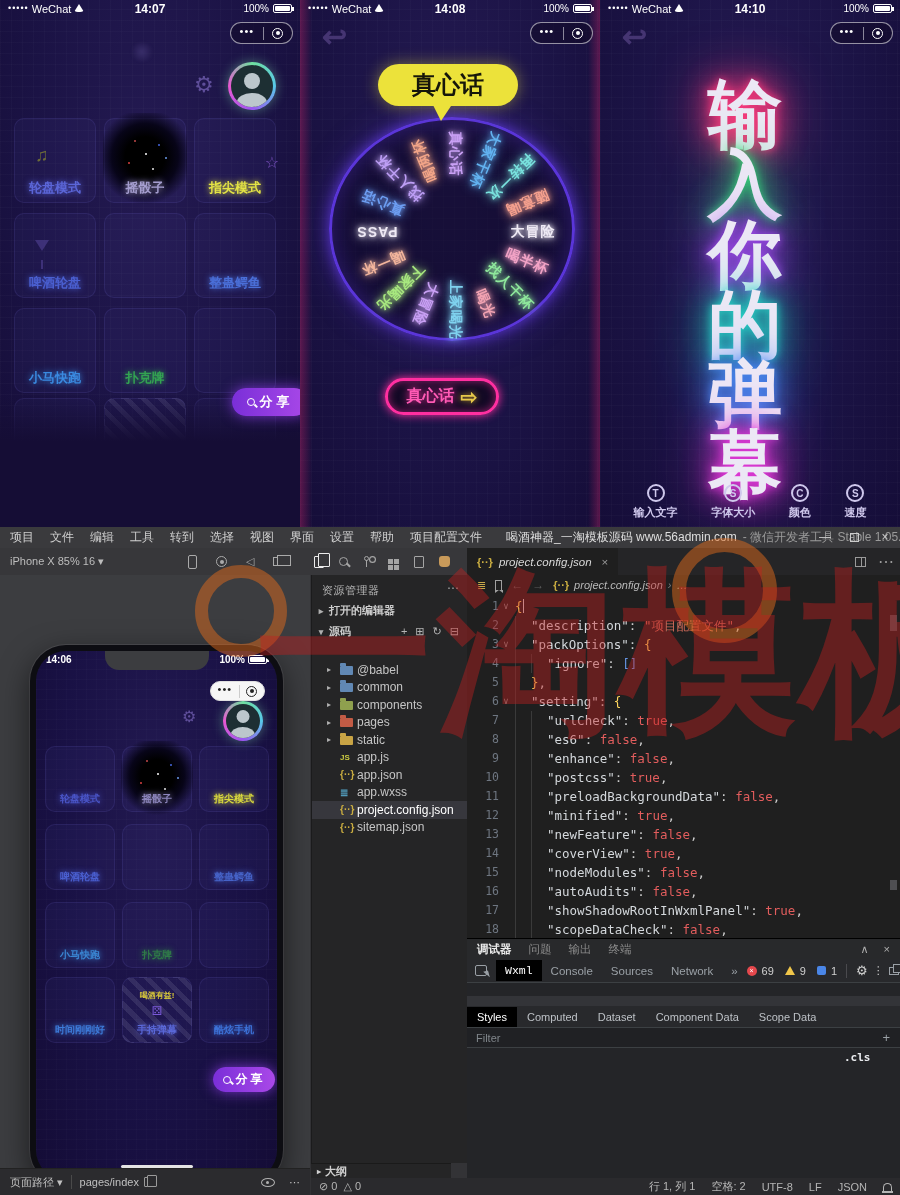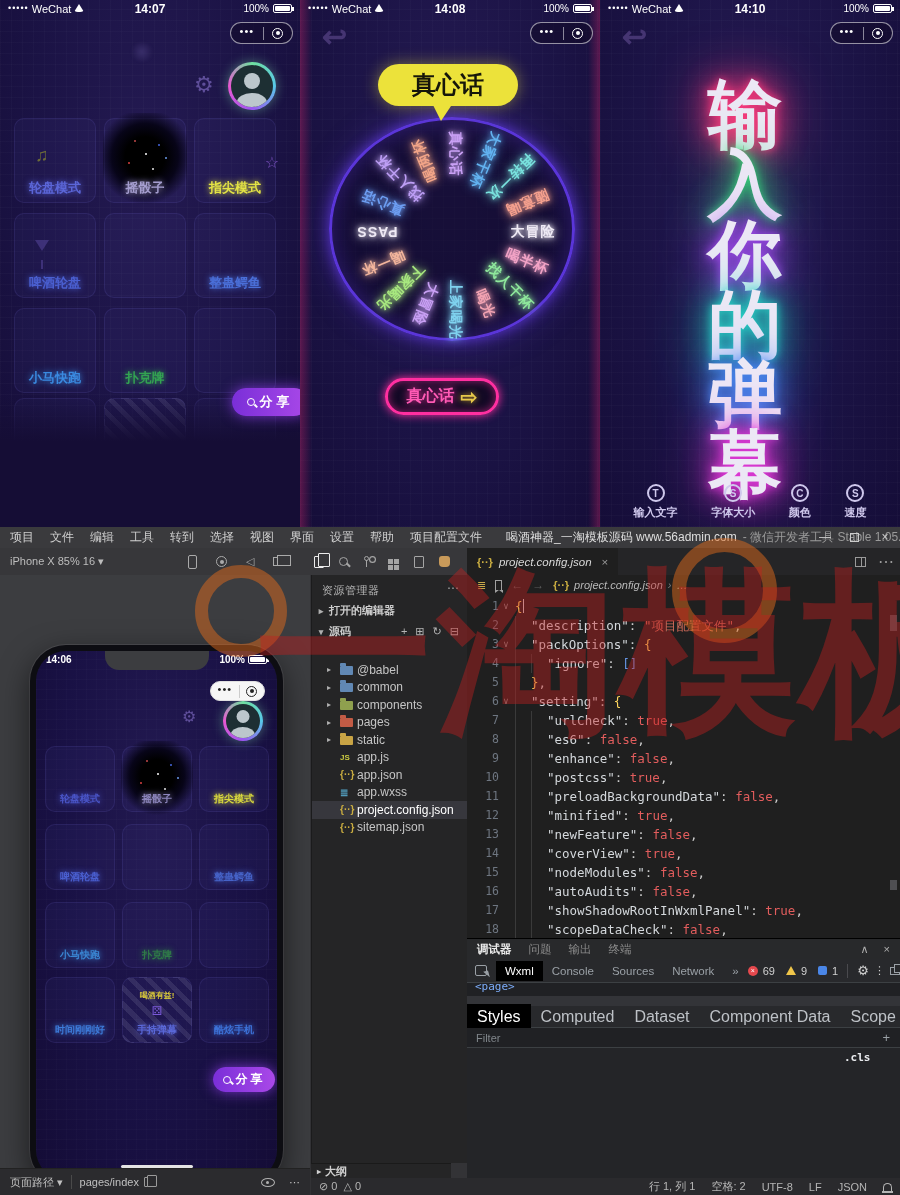--- a/index.html
+++ b/index.html
@@ -228,37 +228,37 @@
   .dbg-header { position:absolute; left:0; top:0; width:100%; height:20px; background:#28292b;
       display:flex; align-items:center; gap:17px; padding-left:10px; font-size:11.5px; color:#8a8a8a; }
   .dbg-header .active { color:#ececec; font-weight:bold; }
   .dbg-hdr-right { margin-left:auto; display:flex; gap:15px; padding-right:10px; color:#b0b0b0; font-size:11px; }
   .chrome-bar { position:absolute; left:0; top:20px; width:100%; height:24px; background:#28292c;
       border-bottom:1px solid #3c4043; display:flex; align-items:center; font-size:11.5px; color:#9aa0a6; }
   .insp { width:12px; height:11px; border:1.3px solid #9aa0a6; border-radius:2px; margin:0 9px 0 8px; position:relative; flex:none; }
   .insp::after { content:''; position:absolute; right:-3px; bottom:-3px; width:0; height:0;
       border-left:5px solid transparent; border-top:7px solid #9aa0a6; transform:rotate(-15deg); }
   .ctab { padding:4px 9px; white-space:nowrap; }
-  .ctab.active { background:#000; color:#fff; }
+  .ctab.active { background:#000; color:#fff;font-family:Liberation Mono, monospace; }
   .badges { margin-left:auto; display:flex; align-items:center; gap:5px; padding-right:6px; color:#d0d0d0; font-size:11px; }
   .err-dot { width:10px; height:10px; border-radius:50%; background:#e5484d; color:#fff; font-size:7px;
       display:flex; align-items:center; justify-content:center; }
   .warn-tri { width:0; height:0; border-left:5px solid transparent; border-right:5px solid transparent;
       border-bottom:9px solid #f0c64a; margin-left:6px; }
   .info-sq { width:9px; height:9px; border-radius:2px; background:#4a86e8; margin-left:6px; }
   .bdiv { width:1px; height:14px; background:#4a4a4e; margin:0 4px; }
   .ico-pop { width:10px; height:8px; border:1.2px solid #9aa0a6; position:relative; margin-right:4px; }
   .ico-pop::after { content:''; position:absolute; left:3px; top:-4px; width:9px; height:7px;
       border:1.2px solid #9aa0a6; background:#28292c; }
   .elem-row { position:absolute; left:0; top:44px; width:100%; height:13px; overflow:hidden;
       background:#202124; font-family:"DejaVu Sans Mono", monospace; font-size:11px; color:#7cacf8; }
   .elem-row span { position:relative; top:-3px; left:8px; }
   .dbg-strip { position:absolute; left:0; top:57px; width:100%; height:10px; background:#333438; }
   .style-tabs { position:absolute; left:0; top:67px; width:100%; height:22px; background:#28292c;
-      border-bottom:1px solid #3c4043; display:flex; align-items:center; font-size:16px; color:#bdc1c6; }
+      border-bottom:1px solid #3c4043; display:flex; align-items:center; font-size:11px; color:#bdc1c6; }
   .stab { padding:4px 10px; white-space:nowrap; }
   .stab.active { background:#000; color:#fff; }
   .filter-row { position:absolute; left:0; top:89px; width:100%; height:20px; background:#202124;
       border-bottom:1px solid #3c4043; display:flex; align-items:center; font-size:11px; color:#80868b; }
   .filter-row .fl { padding-left:9px; }
   .filter-row .cls { margin-left:auto; color:#e8eaed; font-family:"DejaVu Sans Mono",monospace; font-weight:bold;margin-top:40px; }
   .filter-row .plus { padding:0 10px 0 12px; color:#9aa0a6; font-size:13px; }
 
   
   .left-statusbar { position:absolute; left:0; top:641px; width:310px; height:27px; background:#2b2b2e;
@@ -701,23 +701,20 @@
           <span class="warn-tri"></span>
           <span>9</span>
           <span class="info-sq"></span>
           <span>1</span>
           <span class="bdiv"></span>
           <span style="font-size:13px;">⚙</span>
           <span>⋮</span>
           <span class="ico-pop"></span>
         </span>
       </div>
-      <div class="elem-row">
-        <span>&lt;page&gt;</span>
-      </div>
       <div class="dbg-strip"></div>
       <div class="style-tabs" id="style-tabs">
           <span class="stab active">Styles</span>
           <span class="stab">Computed</span>
           <span class="stab">Dataset</span>
           <span class="stab">Component Data</span>
           <span class="stab">Scope Data</span>
         </div>
       <div class="filter-row">
         <span class="fl">Filter</span>

